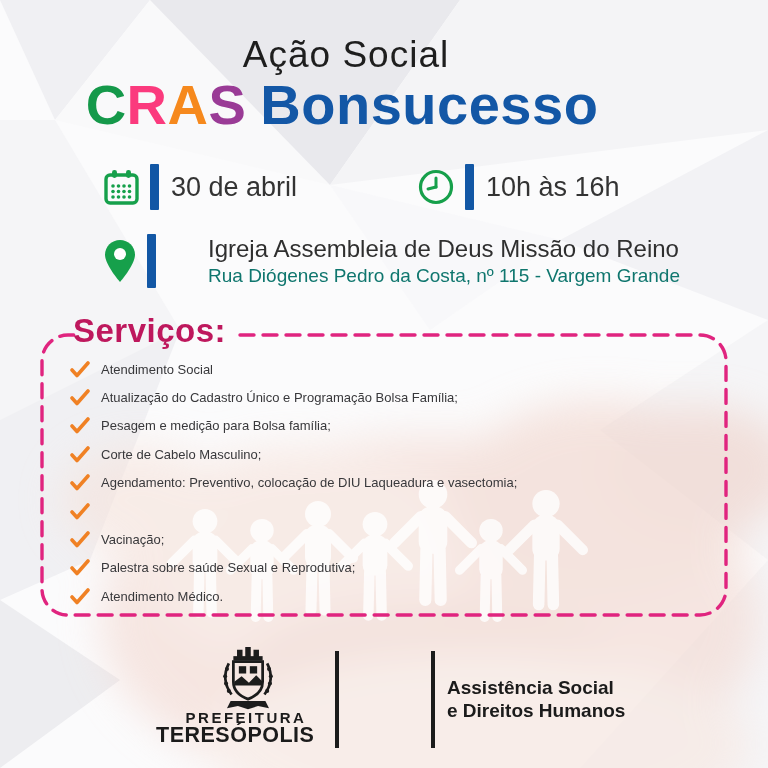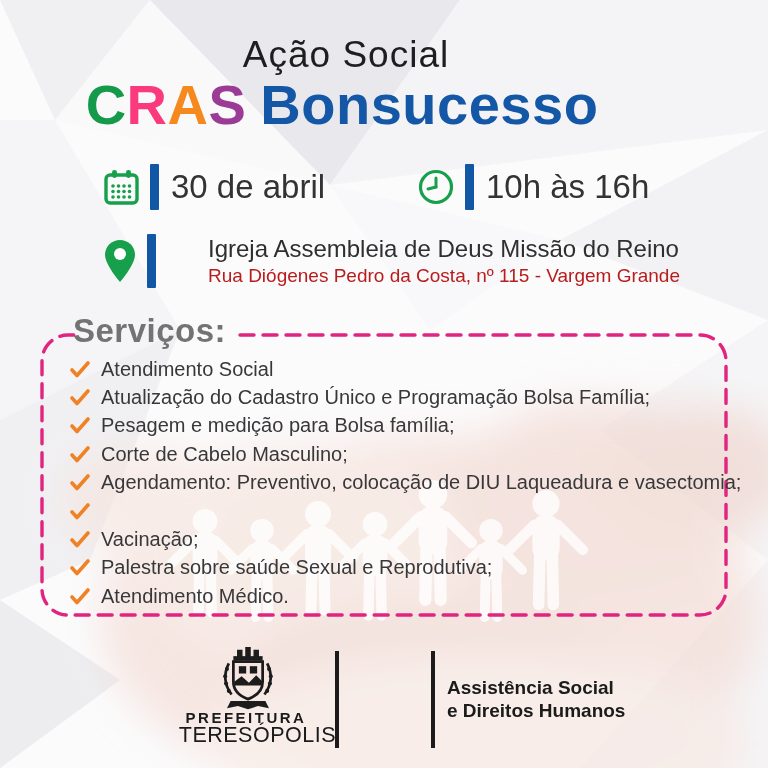--- a/index.html
+++ b/index.html
@@ -19,42 +19,42 @@
     font-size:56px; font-weight:bold; letter-spacing:0.5px; white-space:nowrap;}
   .main-title .rest{margin-left:14px;}
 
   
   .detail-group{display:flex; align-items:center;}
   .date-group{top:164px; left:103px;}
   .time-group{top:164px; left:417px;align-items:center;}
   .venue-group{top:234px; left:103px; align-items:center;}
   .vbar{width:9px; background:#1257a5; border-radius:1px; margin:0 12px 0 10px; flex:0 0 auto;}
   .vbar.h46{height:46px;} .vbar.h54{height:54px;}
-  .detail-text{font-size:33px; color:#333; white-space:nowrap;}
+  .detail-text{font-size:27px; color:#333; white-space:nowrap;}
   .venue-lines{display:flex; flex-direction:column; justify-content:flex-end;margin-left:40px;}
   .venue-name{font-size:24px; color:#2f2f2f; white-space:nowrap;}
-  .venue-addr{font-size:19px; color:#b91c1c; white-space:nowrap; margin-top:2px;}
+  .venue-addr{font-size:19px; color:#0f766e; white-space:nowrap; margin-top:2px;}
 
   
   .services-box{top:333px; left:40px; width:688px; height:284px;}
   .services-border{position:absolute; inset:0; width:688px; height:284px;}
   .services-heading{position:absolute; top:-21px; left:33px;
-    font-size:33px; font-weight:bold; color:#737373; letter-spacing:0.5px;}
+    font-size:33px; font-weight:bold; color:#be185d; letter-spacing:0.5px;}
   .services-list{position:absolute; top:22px; left:30px; right:16px;
     list-style:none; margin:0; padding:0;}
   .services-list li{display:flex; align-items:center; height:28.4px;}
   .check{flex:0 0 auto; margin-right:11px;}
-  .svc-text{font-size:20px; color:#38383b; white-space:nowrap;}
+  .svc-text{font-size:13px; color:#38383b; white-space:nowrap;}
 
   
   .crest{top:647px; left:203px;}
   .prefeitura{top:709px; left:156px; width:180px; text-align:center;
     font-size:15px; font-weight:bold; color:#1b1b1b; letter-spacing:2.5px;}
-  .teresopolis{top:723px; left:156px; width:180px; text-align:right;
-    font-size:21.5px; font-weight:normal; color:#1b1b1b; letter-spacing:0.5px;}
+  .teresopolis{top:723px; left:156px; width:180px; text-align:left;
+    font-size:21.5px; font-weight:bold; color:#1b1b1b; letter-spacing:0.5px;}
   .fdivider{top:651px; width:3.5px; height:97px; background:#1b1b1b;}
   .div1{left:335px;} .div2{left:431px;}
   .saude{top:651px; left:348px; height:97px; width:80px; display:flex; align-items:center;
     font-size:20px; font-weight:bold; color:#1b1b1b;}
   .social{top:651px; left:447px; height:97px; display:flex; flex-direction:column;
     justify-content:center; font-size:19px; font-weight:bold; color:#1b1b1b; line-height:1.18;}
 </style>
 </head>
 <body>
 

